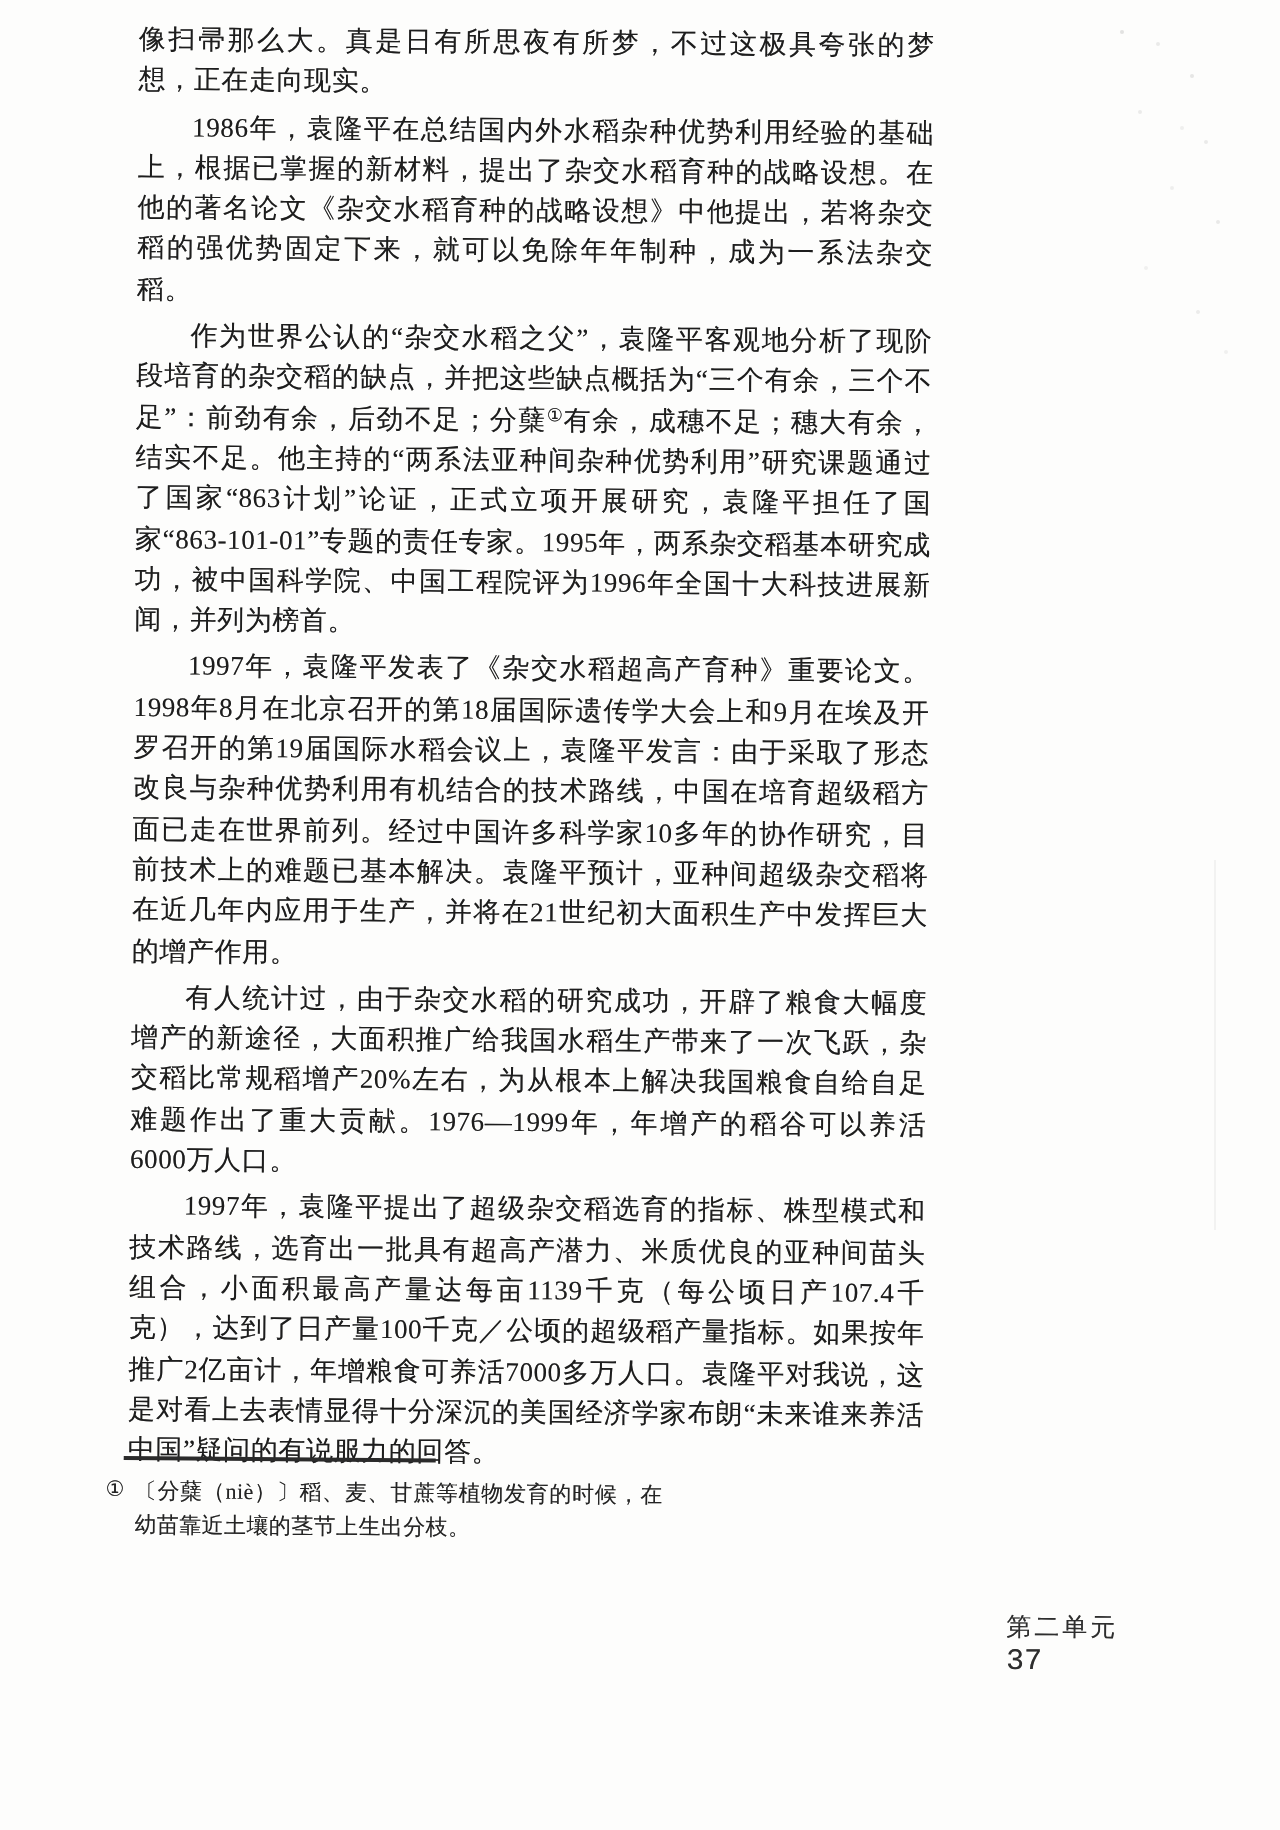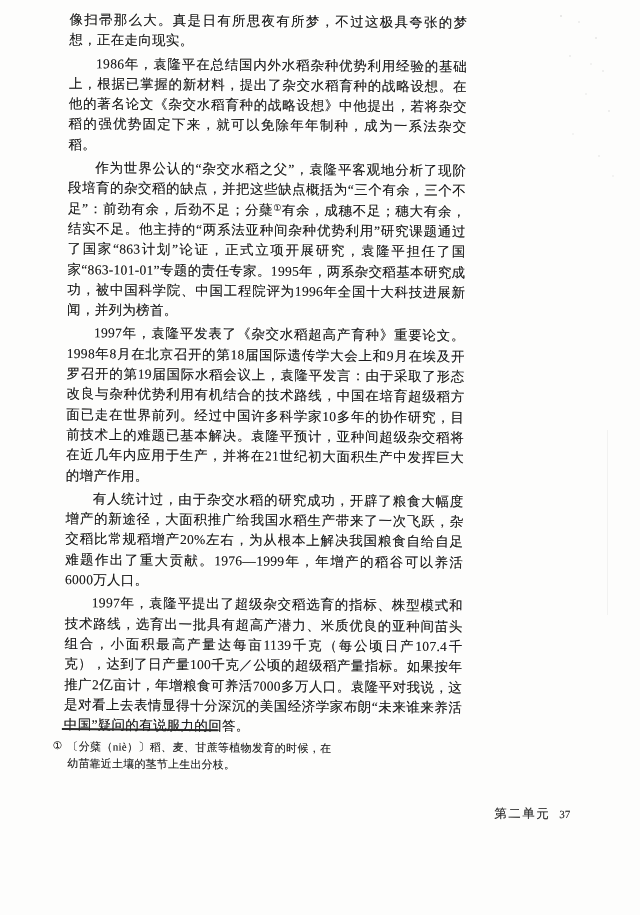--- a/index.html
+++ b/index.html
@@ -22,23 +22,23 @@
 
   .fn-divider{position:absolute;left:64px;top:730px;width:156px;height:0;
     border-top:2px solid #2b2b2b;}
   .footnote{position:absolute;left:55px;top:740px;display:flex;gap:5px;
     font-size:11px;line-height:16.5px;color:#242424;letter-spacing:0.2px;
     text-shadow:0 0 .3px rgba(0,0,0,.4);}
   .fn-marker{flex:0 0 auto;font-size:10.5px;}
   .fn-text{width:264px;text-align:justify;}
 
   .page-footer{position:absolute;left:497px;top:804px;display:flex;
-    align-items:baseline;color:#2e2e2e;text-shadow:0 0 .3px rgba(0,0,0,.4);}
+    align-items:baseline;color:#2e2e2e;text-shadow:0 0 .3px rgba(0,0,0,.4);flex-direction:column;}
   .unit{font-size:12.5px;letter-spacing:1.5px;}
-  .num{font-size:11px;margin-left:9px;font-family:Liberation Serif, serif;}
+  .num{font-size:15px;margin-left:9px;font-family:Liberation Mono, monospace;}
 
   .speckles{position:absolute;left:560px;top:15px;width:2px;height:2px;border-radius:50%;
     background:rgba(130,130,130,.22);
     box-shadow:18px 6px 0 rgba(130,130,130,.15),35px 22px 0 rgba(140,140,140,.2),
       9px 40px 0 rgba(130,130,130,.14),42px 55px 0 rgba(150,150,150,.18),
       25px 78px 0 rgba(140,140,140,.13),48px 95px 0 rgba(130,130,130,.16),
       12px 118px 0 rgba(150,150,150,.12),38px 140px 0 rgba(140,140,140,.15),
       52px 160px 0 rgba(130,130,130,.1),30px 48px 0 rgba(140,140,140,.12);}
   .streak{position:absolute;left:607px;top:430px;width:1px;height:185px;
     background:rgba(0,0,0,.045);}

